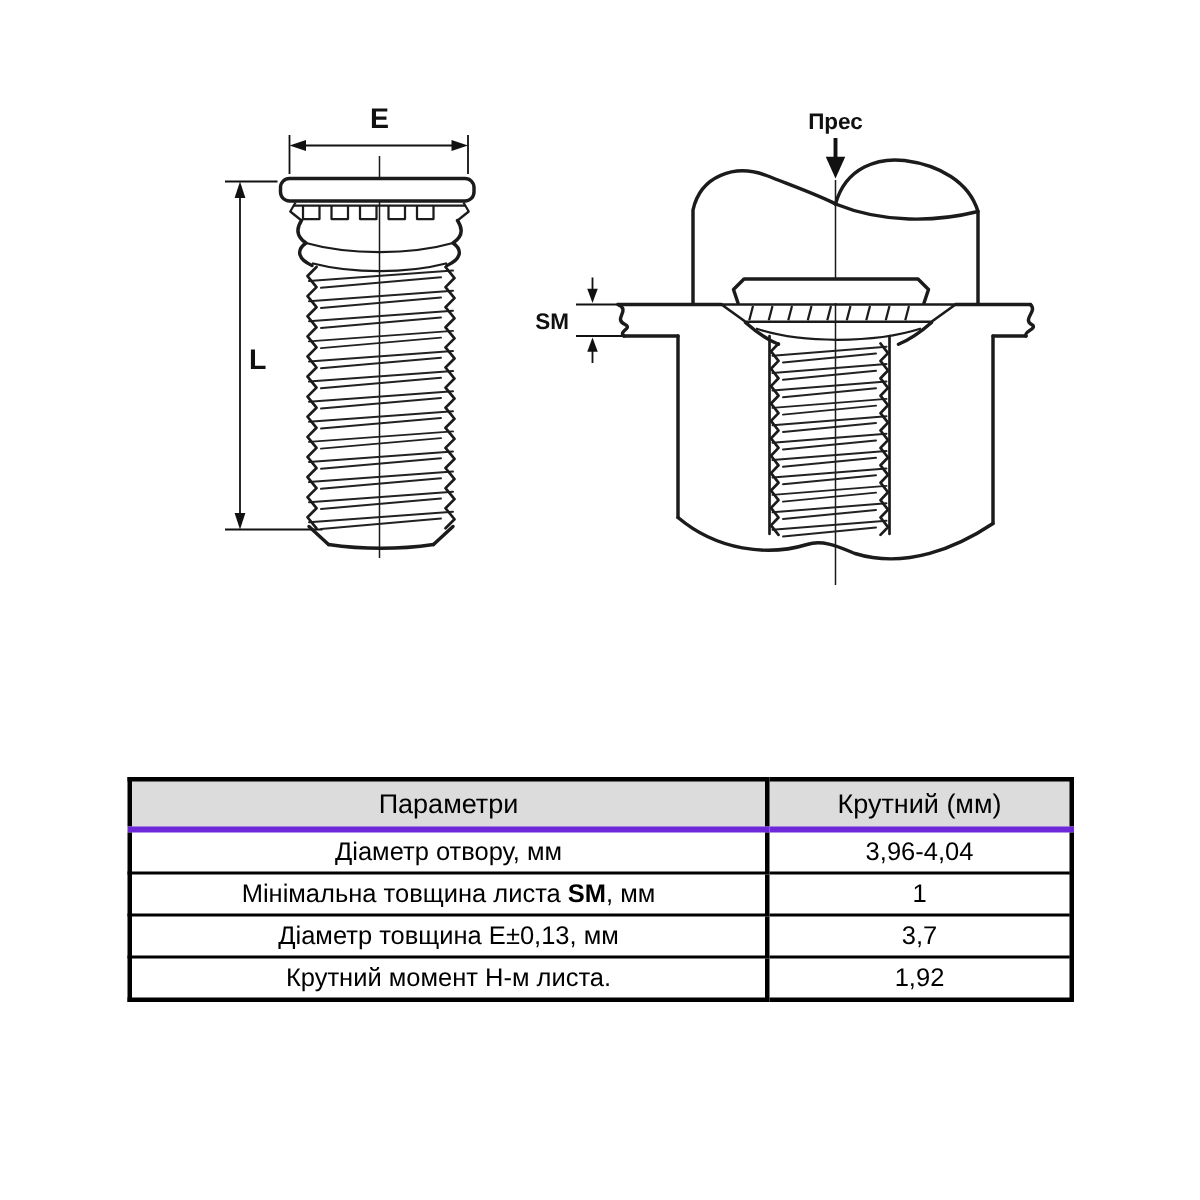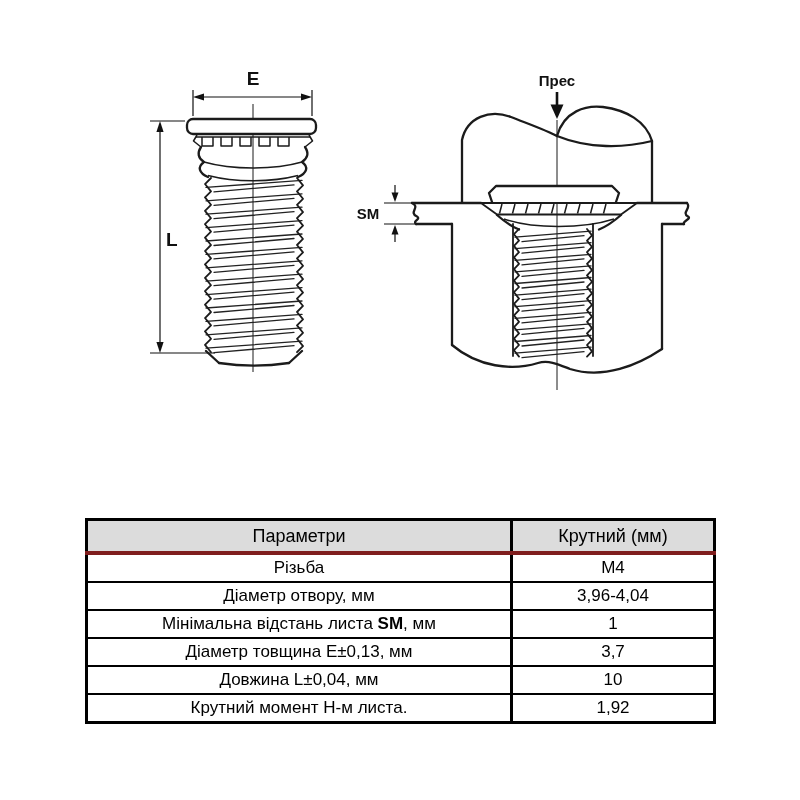--- a/index.html
+++ b/index.html
@@ -21,21 +21,21 @@
   .dimlabel-sm{font-family:"Liberation Sans",sans-serif;font-weight:bold;font-size:15px;fill:#111;}
   
   .spec-table{
     position:absolute;left:85px;top:518px;width:631px;
     border-collapse:collapse;table-layout:fixed;
     font-size:17px;text-align:center;background:#fff;
   }
   .spec-table th,.spec-table td{border:2px solid #000;padding:0 4px;font-weight:normal;}
   .spec-table{border:3px solid #000;}
   .spec-table th{
-    background:#dcdcdc;height:30px;font-size:18px;border-bottom:4px solid #7f1d1d;
+    background:#dcdcdc;height:30px;font-size:18px;border-bottom:4px solid #6d28d9;
   }
   .spec-table td{height:26px;}
   .spec-table .col-param{width:425px;}
   .spec-table th:first-child,.spec-table td:first-child{border-right:3px solid #000;}
   .p-bold{font-weight:bold;}
 </style>
 </head>
 <body>
 
 <svg class="drawing" width="800" height="500" viewBox="0 0 800 500">
@@ -162,37 +162,29 @@
       <col>
     </colgroup>
   <thead>
     <tr>
       <th>Параметри</th>
       <th>Крутний (мм)</th>
     </tr>
   </thead>
   <tbody>
     <tr>
-      <td><span>Різьба</span><span class="p-bold"></span><span></span></td>
-      <td>M4</td>
-    </tr>
-    <tr>
       <td><span>Діаметр отвору, мм</span><span class="p-bold"></span><span></span></td>
       <td>3,96-4,04</td>
     </tr>
     <tr>
-      <td><span>Мінімальна відстань листа </span><span class="p-bold">SM</span><span>, мм</span></td>
+      <td><span>Мінімальна товщина листа </span><span class="p-bold">SM</span><span>, мм</span></td>
       <td>1</td>
     </tr>
     <tr>
       <td><span>Діаметр товщина E±0,13, мм</span><span class="p-bold"></span><span></span></td>
       <td>3,7</td>
-    </tr>
-    <tr>
-      <td><span>Довжина L±0,04, мм</span><span class="p-bold"></span><span></span></td>
-      <td>10</td>
     </tr>
     <tr>
       <td><span>Крутний момент Н-м листа.</span><span class="p-bold"></span><span></span></td>
       <td>1,92</td>
     </tr>
   </tbody>
 </table>
 
 </body></html>

